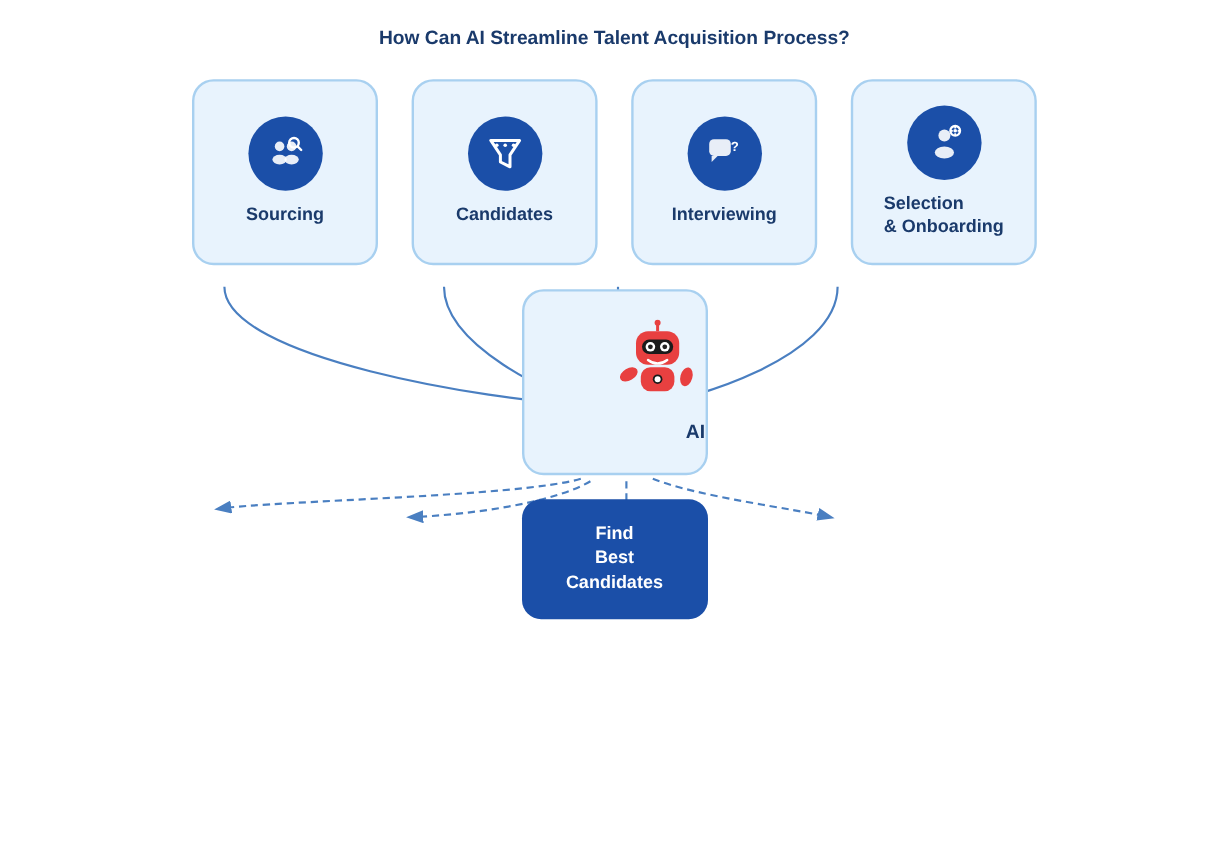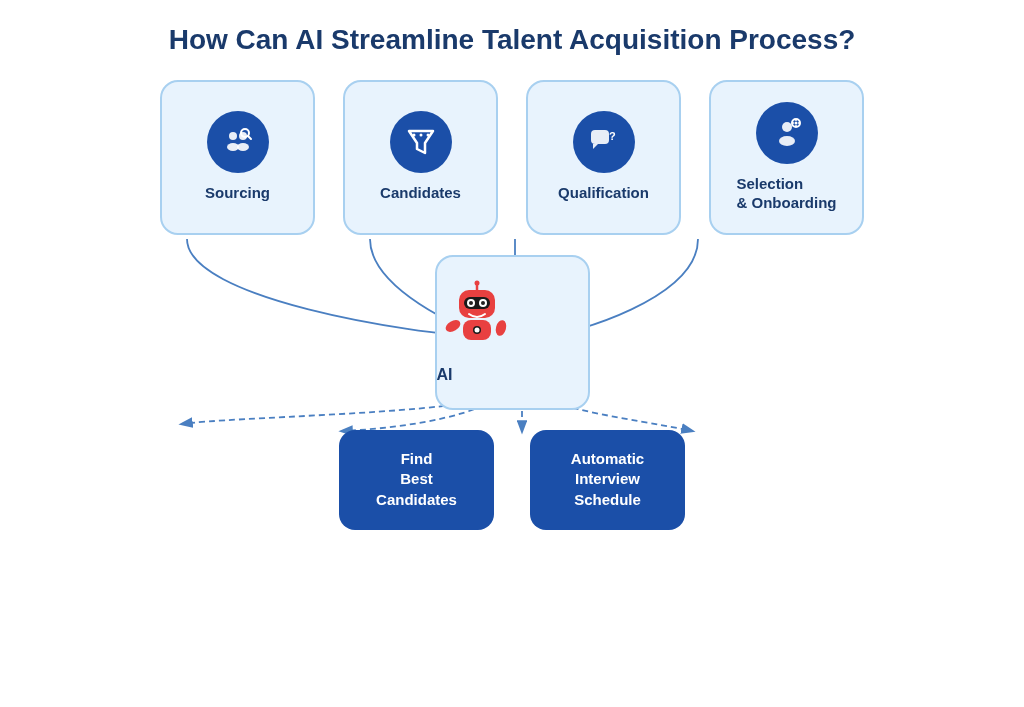--- a/index.html
+++ b/index.html
@@ -15,21 +15,21 @@
     }
     .diagram-container {
       width: 960px;
       height: 680px;
       position: relative;
       display: flex;
       flex-direction: column;
       align-items: center;
     }
     .title {
-      font-size: 28px;
+      font-size: 16px;
       font-weight: 700;
       color: #1a3a6b;
       margin-bottom: 24px;
       text-align: center;
       margin-top: 10px;
     }
     .top-row {
       display: flex;
       gap: 28px;
       justify-content: center;
@@ -84,21 +84,21 @@
       z-index: 2;
     }
     .ai-card {
       background: #e8f3fd;
       border: 2px solid #a8d0f0;
       border-radius: 18px;
       width: 155px;
       height: 155px;
       display: flex;
       flex-direction: column;
-      align-items: flex-start;
+      align-items: flex-end;
       justify-content: center;
       gap: 6px;
     }
     .ai-label {
       font-size: 16px;
       font-weight: 600;
       color: #1a3a6b;
     }
     
     .robot-svg {
@@ -170,21 +170,21 @@
 
     <div class="top-card">
       <div class="icon-circle">
         <svg width="34" height="34" viewBox="0 0 34 34" fill="none">
 
           <rect x="4" y="5" width="18" height="14" rx="4" fill="white" opacity="0.9"></rect>
           <polygon points="6,19 6,24 11,19" fill="white" opacity="0.9"></polygon>
           <text x="22" y="15" font-size="11" fill="white" font-weight="bold">?</text>
         </svg>
       </div>
-      <span class="card-label">Qualification</span>
+      <span class="card-label">Interviewing</span>
     </div>
 
     <div class="top-card">
       <div class="icon-circle">
         <svg width="34" height="34" viewBox="0 0 34 34" fill="none">
 
           <circle cx="17" cy="11" r="5" fill="white" opacity="0.9"></circle>
           <ellipse cx="17" cy="25" rx="8" ry="5" fill="white" opacity="0.9"></ellipse>
 
           <circle cx="26" cy="7" r="4" stroke="white" stroke-width="2" fill="#1b4fa8"></circle>
@@ -254,19 +254,14 @@
       <span class="ai-label">AI</span>
     </div>
   </div>
 
   <div class="bottom-row">
     <div class="bottom-card">
       <span class="card-label" style="white-space:pre-line;">Find
 Best
 Candidates</span>
     </div>
-    <div class="bottom-card">
-      <span class="card-label" style="white-space:pre-line;">Automatic
-Interview
-Schedule</span>
-    </div>
   </div>
 </div>
 
 </body></html>

